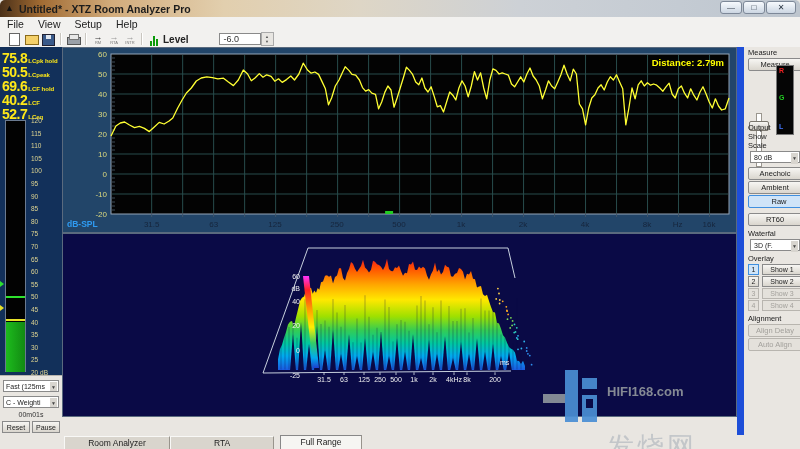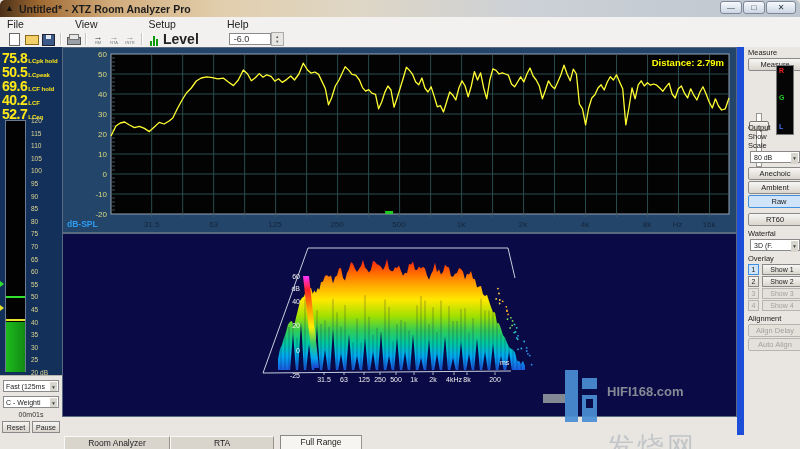--- a/index.html
+++ b/index.html
@@ -12,38 +12,38 @@
   .app-icon{font-size:9px;color:#111;margin:0 5px 0 5px;line-height:17px;}
   .title{font-size:10.5px;font-weight:bold;color:#1c1c1c;}
   .winbtns{position:absolute;right:4px;top:1px;display:flex;gap:1px;}
   .winbtn{width:22px;height:13px;border:1px solid #7d8898;border-radius:3px;
     background:linear-gradient(#f7fafe,#ccd6e2);color:#2a3542;font-size:8px;line-height:11px;
     text-align:center;box-sizing:border-box;}
   .winbtn.close{width:30px;}
 
   
   .menubar{position:absolute;left:0;top:17px;width:800px;height:14px;background:#f2f1ef;
-    border-bottom:4px solid #a3a3a3;display:flex;align-items:center;font-size:10.5px;color:#222;gap:37px;}
+    border-bottom:4px solid #a3a3a3;display:flex;align-items:center;font-size:10.5px;color:#222;}
   .menu-item{padding:0 7px;line-height:14px;}
   .toolbar{position:absolute;left:0;top:31px;width:800px;height:16px;background:#f2f1ef;
     border-bottom:1px solid #c9c6c0;display:flex;align-items:center;}
   .tsep{width:1px;height:12px;background:#c9c6c0;border-right:1px solid #fff;margin:0 3px;}
   .ticon{width:15px;height:13px;margin:0 1px;position:relative;}
   .i-page{width:9px;height:11px;background:#fff;border:1px solid #666;margin:0 auto;}
   .i-folder{width:12px;height:8px;background:#f4d06a;border:1px solid #8a6a1a;margin:2px auto 0;}
   .i-floppy{width:11px;height:10px;background:#3a5a8a;border:1px solid #223;margin:1px auto 0;}
   .i-floppy:before{content:"";display:block;width:5px;height:4px;background:#dfe6ef;margin:0 auto;}
   .i-printer{width:12px;height:6px;background:#9aa0a8;border:1px solid #555;margin:4px auto 0;}
   .i-printer:before{content:"";display:block;width:8px;height:4px;background:#e8e8e8;border:1px solid #777;margin:-4px auto 0;}
   .arrow-ic{width:16px;text-align:center;color:#333;font-size:9px;line-height:8px;}
   .arrow-ic small{display:block;font-size:4px;color:#777;line-height:4px;}
   .arrow-ic.dim{color:#999;}
   .i-eq{display:flex;align-items:flex-end;gap:1px;height:10px;margin:3px 2px 0 4px;}
   .i-eq b{width:2px;background:#0a9a0a;display:block;}
-  .lv-label{font-size:14px;font-weight:bold;color:#222;margin:0 6px 0 3px;}
+  .lv-label{font-size:10px;font-weight:bold;color:#222;margin:0 6px 0 3px;}
   .spinbox{width:42px;height:12px;background:#fff;border:1px solid #8a8a8a;font-size:9px;color:#333;
     display:flex;align-items:center;padding-left:4px;box-sizing:border-box;margin-left:24px;}
   .spinarrows{width:11px;height:12px;border:1px solid #aaa;background:#e8e6e2;font-size:4px;color:#555;
     display:flex;flex-direction:column;align-items:center;justify-content:center;line-height:5px;}
 
   
   .left-panel{position:absolute;left:0;top:47px;width:62px;height:388px;background:#12305a;}
   .reading{position:absolute;left:2px;height:14px;white-space:nowrap;}
   .reading .val{font-size:14px;font-weight:bold;color:#ffe818;letter-spacing:-0.5px;}
   .reading .lab{font-size:6px;font-weight:bold;color:#ffe818;margin-left:1px;}

